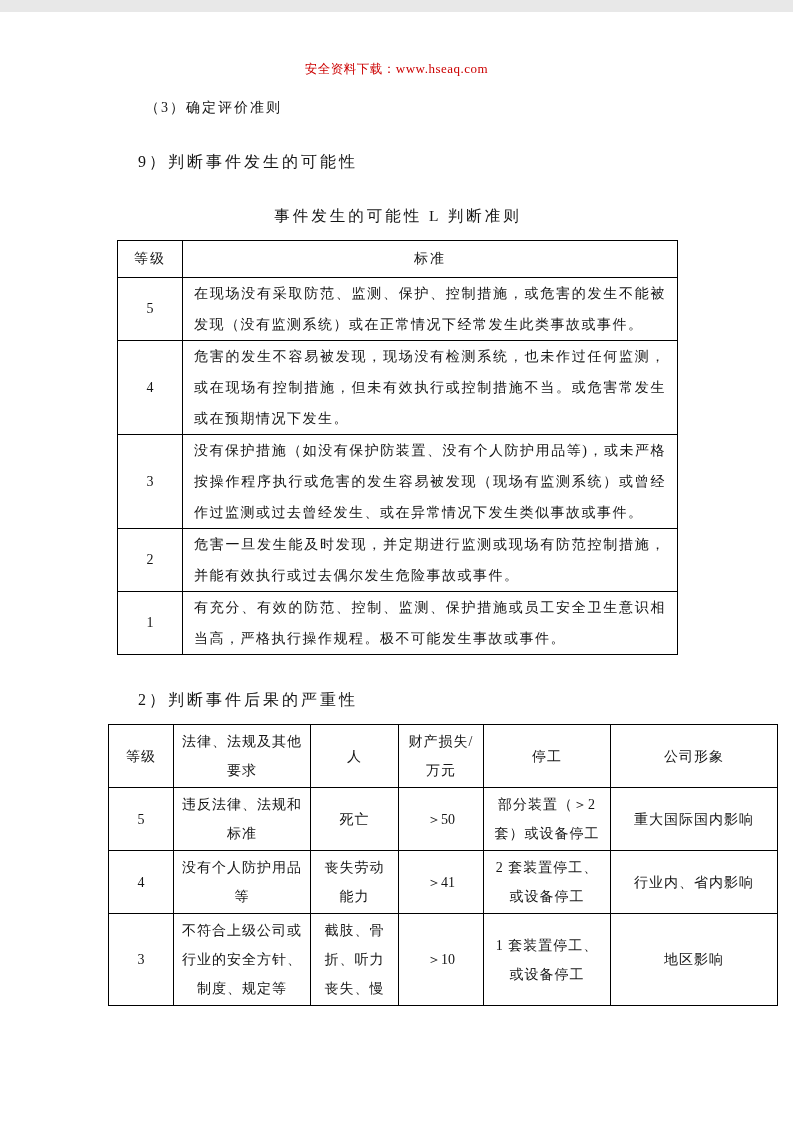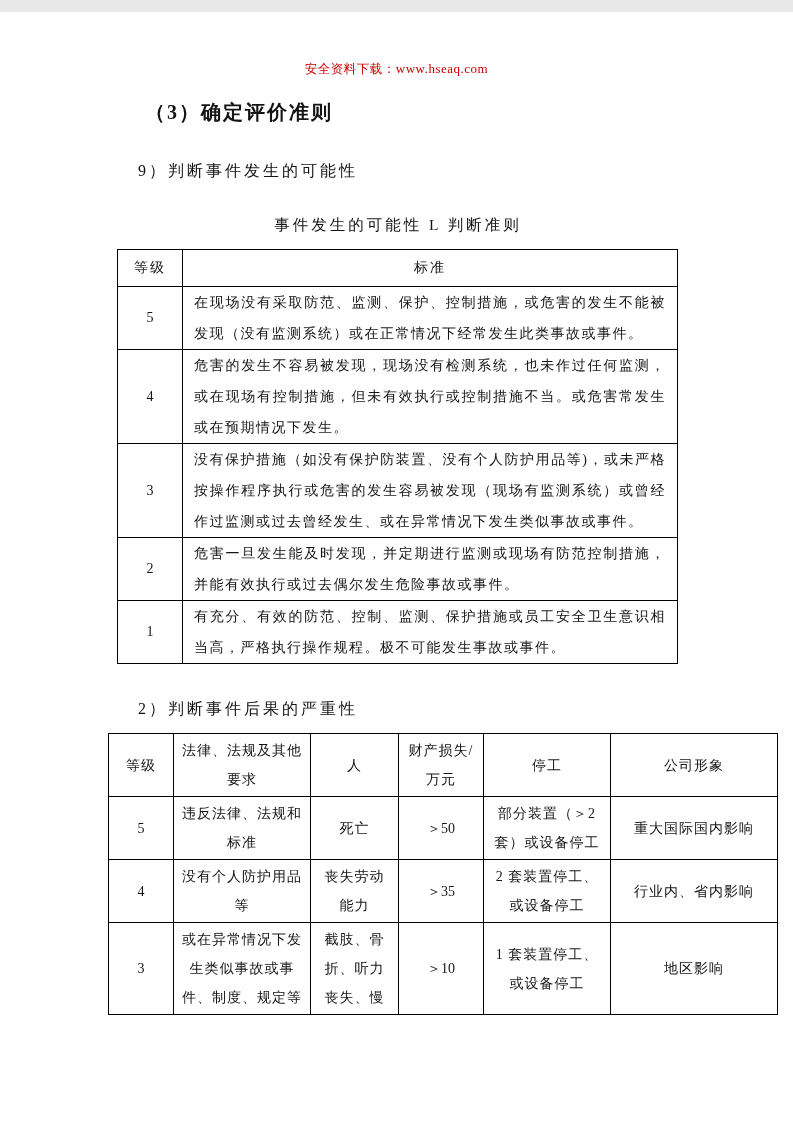--- a/index.html
+++ b/index.html
@@ -19,22 +19,22 @@
     padding-top: 49px;
     text-align: center;
     font-size: 12.5px;
     color: #cc0000;
     letter-spacing: 0.5px;
   }
   .watermark .url { font-family: "Liberation Serif", serif; font-size: 13px; }
 
   .h-main {
     margin: 21px 0 0 37px;
-    font-size: 20px;
-    font-weight: bold;
+    font-size: 14px;
+    font-weight: normal;
     letter-spacing: 2px;
   }
   .h-section {
     margin: 35px 0 0 30px;
     font-size: 16px;
     font-weight: normal;
     letter-spacing: 3px;
   }
   .tbl-title {
     text-align: center;
@@ -137,27 +137,27 @@
         <td class="c1">违反法律、法规和标准</td>
         <td class="c2">死亡</td>
         <td class="c3 num">＞50</td>
         <td class="c4">部分装置（＞2套）或设备停工</td>
         <td class="c5">重大国际国内影响</td>
       </tr>
       <tr class="r2">
         <td class="c0 num">4</td>
         <td class="c1">没有个人防护用品等</td>
         <td class="c2">丧失劳动能力</td>
-        <td class="c3 num">＞35</td>
+        <td class="c3 num">＞41</td>
         <td class="c4">2 套装置停工、或设备停工</td>
         <td class="c5">行业内、省内影响</td>
       </tr>
       <tr class="r3">
         <td class="c0 num">3</td>
-        <td class="c1">或在异常情况下发生类似事故或事件、制度、规定等</td>
+        <td class="c1">不符合上级公司或行业的安全方针、制度、规定等</td>
         <td class="c2">截肢、骨折、听力丧失、慢</td>
         <td class="c3 num">＞10</td>
         <td class="c4">1 套装置停工、或设备停工</td>
         <td class="c5">地区影响</td>
       </tr>
     </tbody>
       </table>
   </div>
 </div>
 

